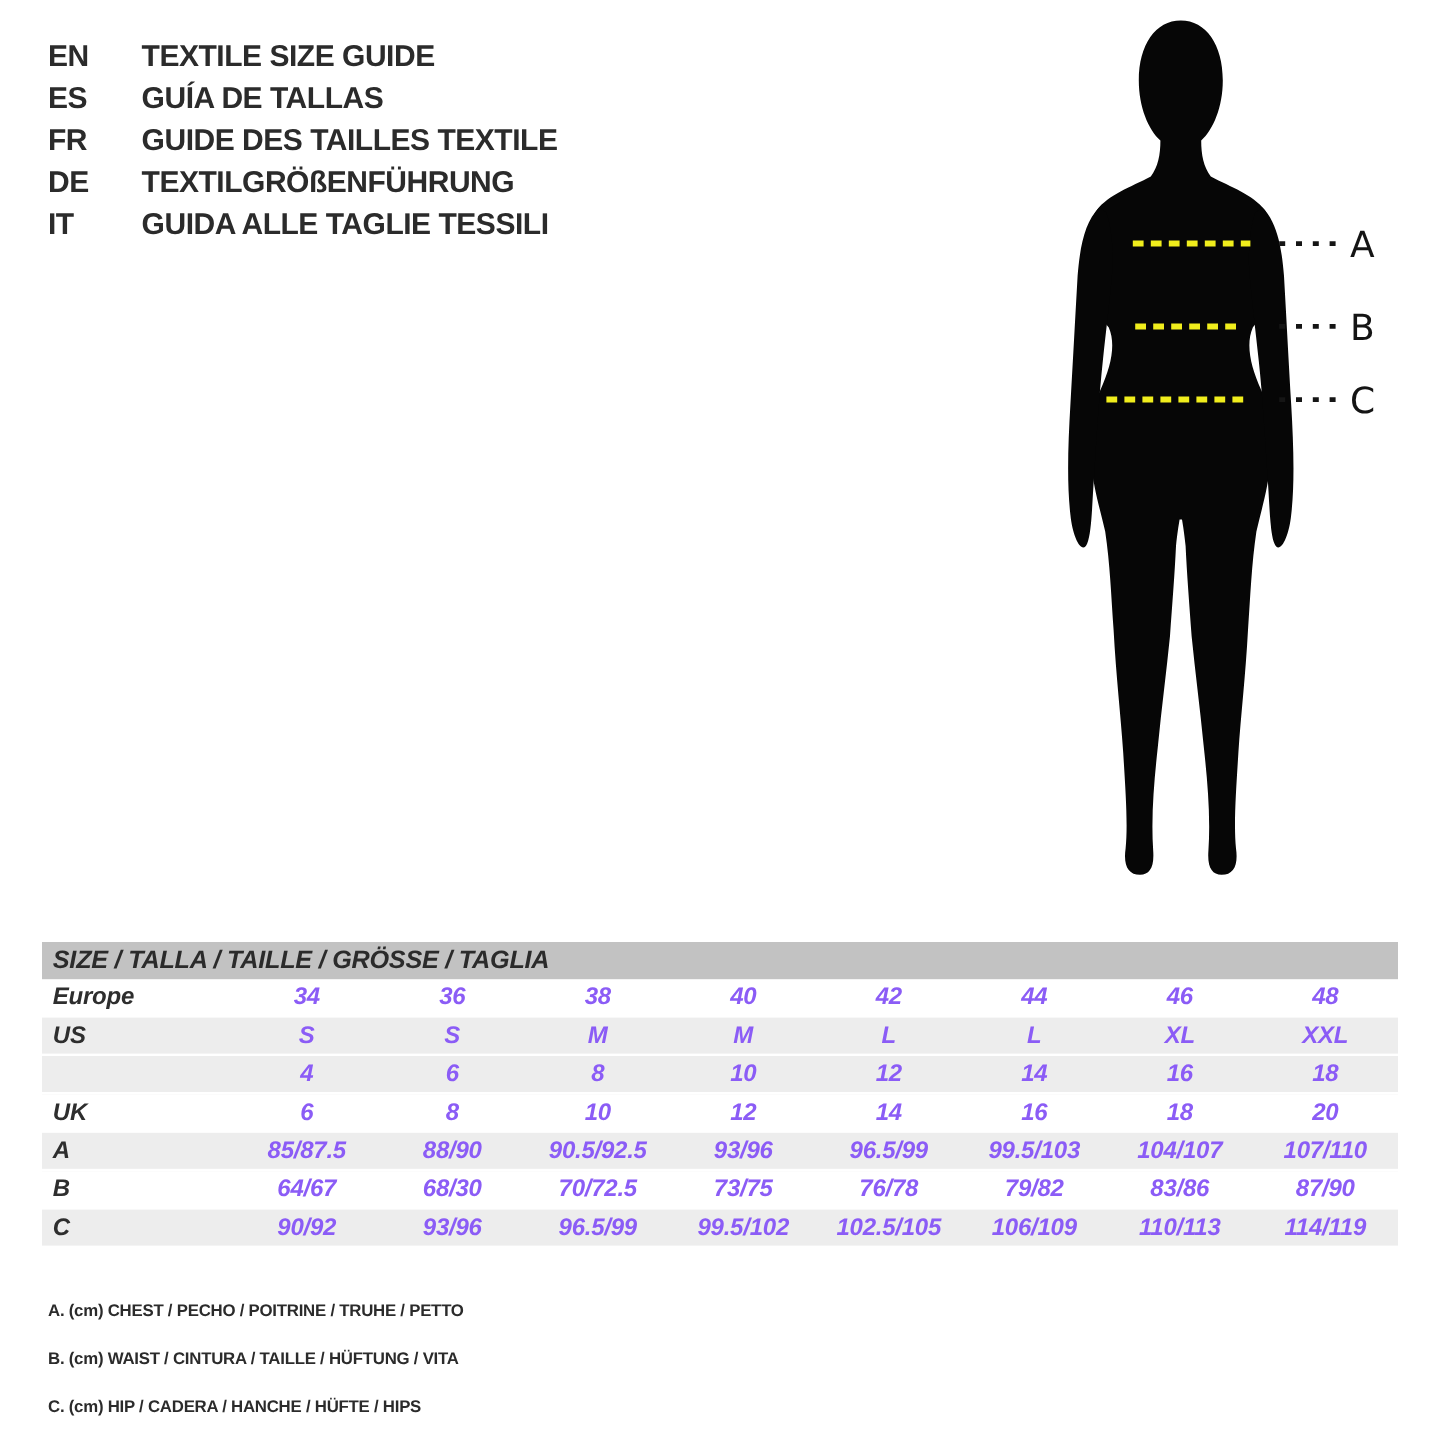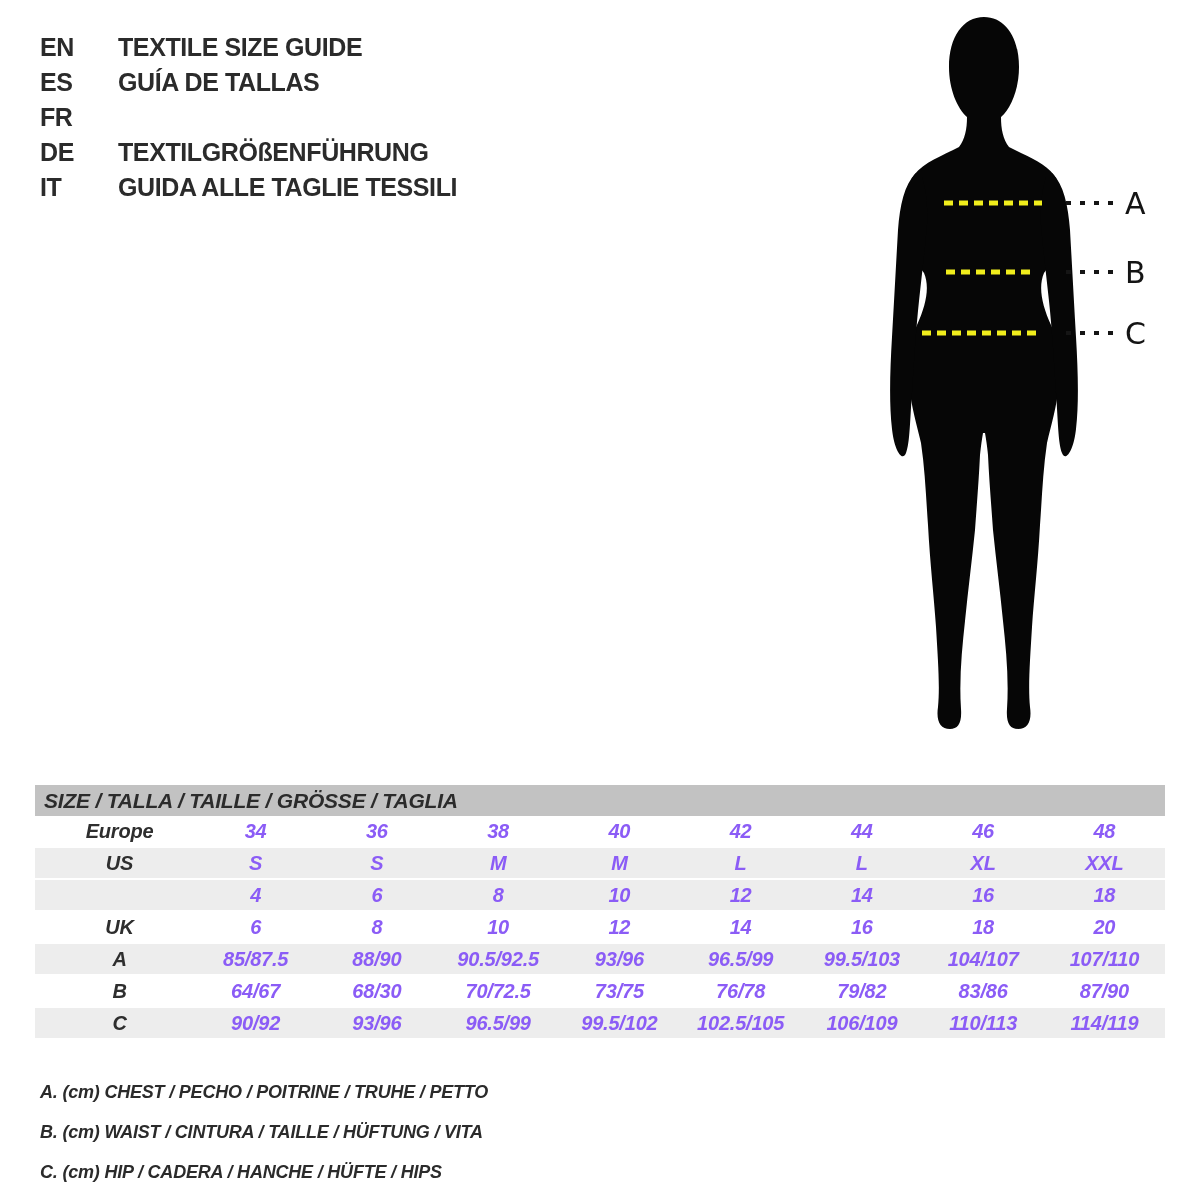--- a/index.html
+++ b/index.html
@@ -29,43 +29,44 @@
   .table-header{
     height:31px;line-height:31px;background:var(--table-header-bg,#c2c2c2);
     padding-left:9px;font-size:21px;letter-spacing:-0.2px;color:#2b2b2b;box-sizing:border-box;
   }
   .t-row{
     display:grid;grid-template-columns:160px repeat(8,1fr);
     height:32px;line-height:30px;font-size:20px;letter-spacing:-0.2px;
     border-bottom:2px solid #fff;box-sizing:border-box;
   }
   .t-row.shaded{background:var(--row-shaded-bg,#ededed);}
-  .t-label{padding-left:9px;text-align:center;color:#2e2e2e;}
+  .t-label{padding-left:9px;text-align:left;color:#2e2e2e;}
   .t-cell{text-align:center;color:#8b5cf6;}
 
   
   .legend{position:absolute;left:40px;top:1072px;}
-  .legend-line{height:40px;display:flex;align-items:center;font-size:18px;letter-spacing:-0.2px;white-space:nowrap;font-style:italic;}
+  .legend-line{height:40px;display:flex;align-items:center;font-size:14px;letter-spacing:-0.2px;white-space:nowrap;}
 </style>
 </head>
 <body>
 
 <div class="page" style="--accent-yellow: #f0ed1c; --silhouette: #060606; --table-header-bg: #c2c2c2; --row-shaded-bg: #ededed;">
 
   <div class="lang-list" id="lang-list">
       <div class="lang-row">
         <span class="lang-code">EN</span>
         <span class="lang-title">TEXTILE SIZE GUIDE</span>
       </div>
       <div class="lang-row">
         <span class="lang-code">ES</span>
         <span class="lang-title">GUÍA DE TALLAS</span>
       </div>
       <div class="lang-row">
         <span class="lang-code">FR</span>
+        <span class="lang-title">GUIDE DES TAILLES TEXTILE</span>
       </div>
       <div class="lang-row">
         <span class="lang-code">DE</span>
         <span class="lang-title">TEXTILGRÖßENFÜHRUNG</span>
       </div>
       <div class="lang-row">
         <span class="lang-code">IT</span>
         <span class="lang-title">GUIDA ALLE TAGLIE TESSILI</span>
       </div>
     </div>

